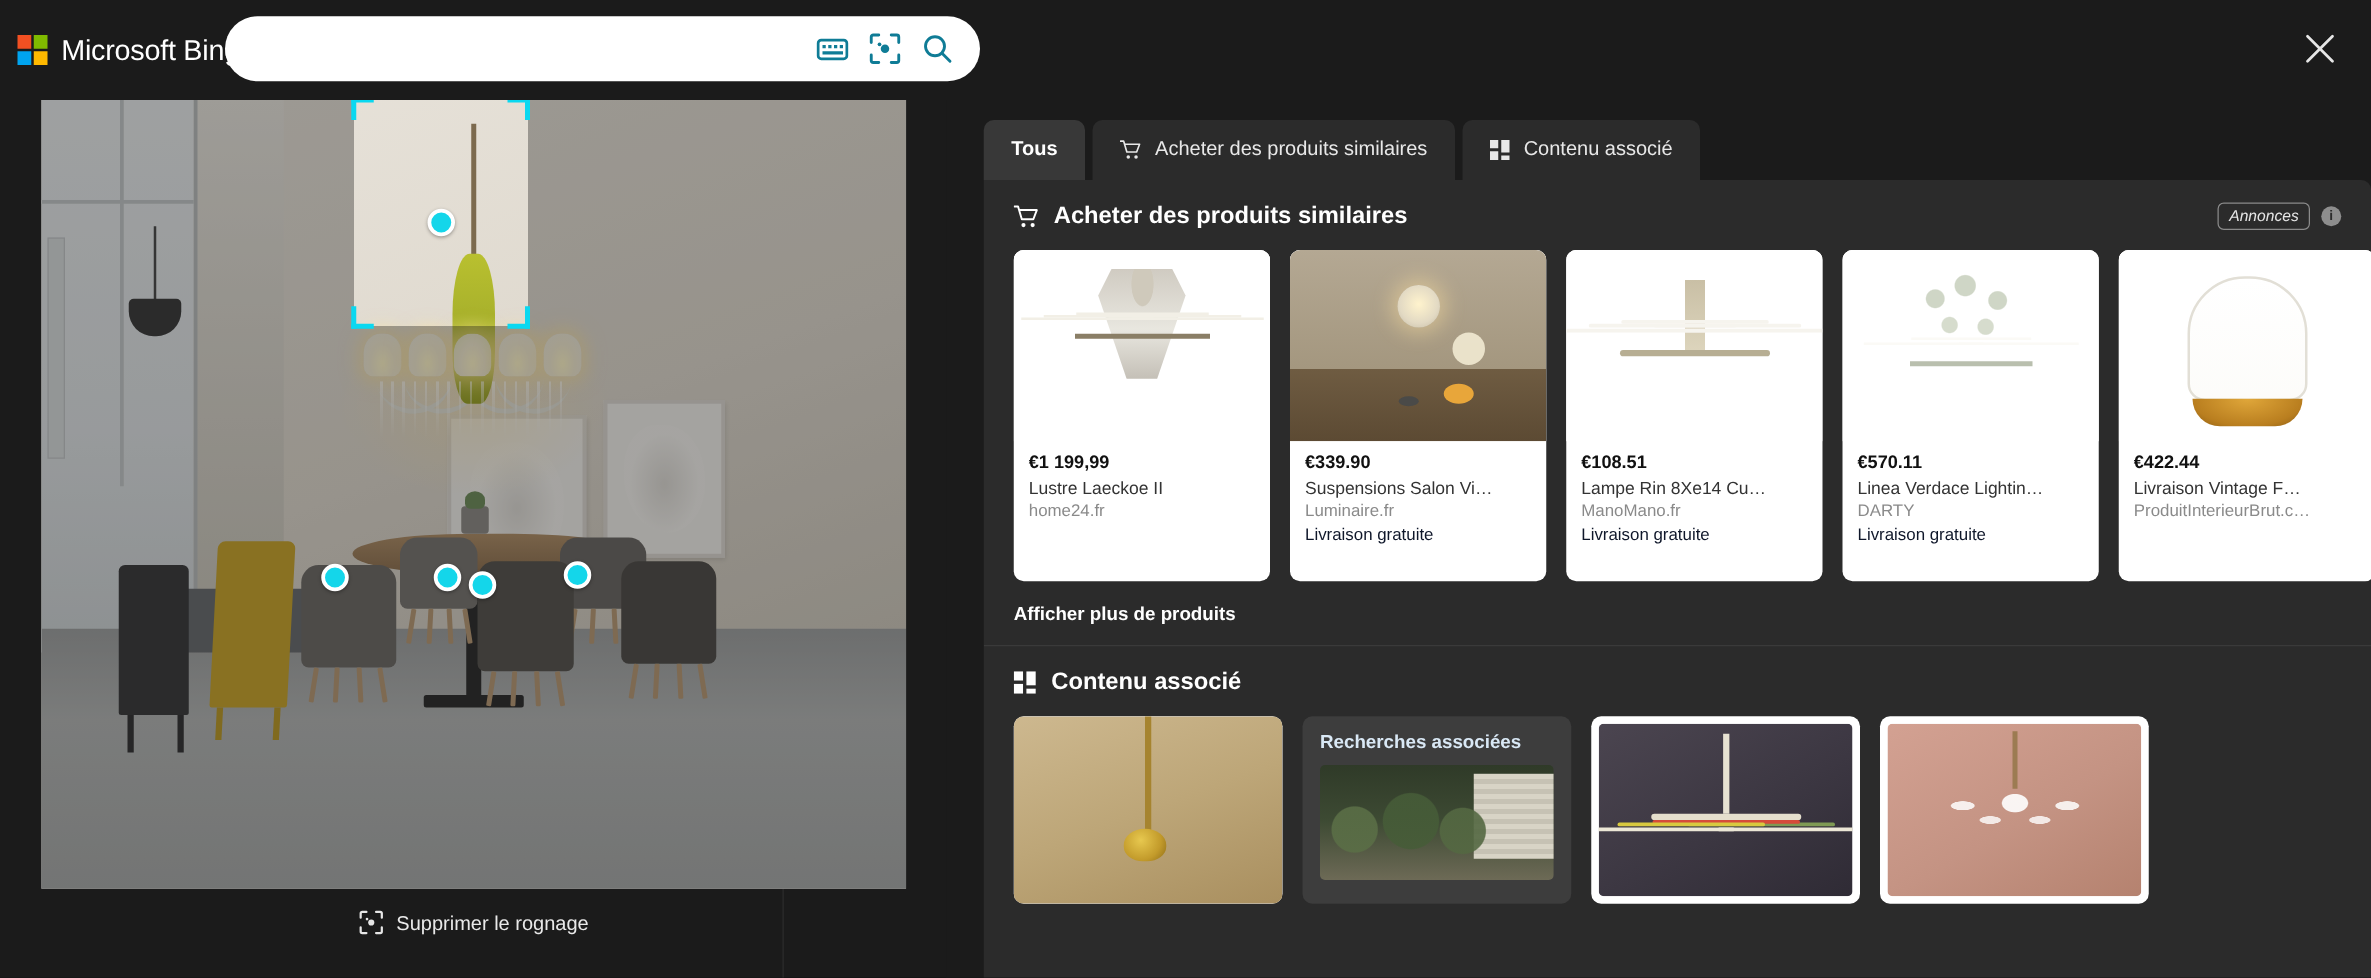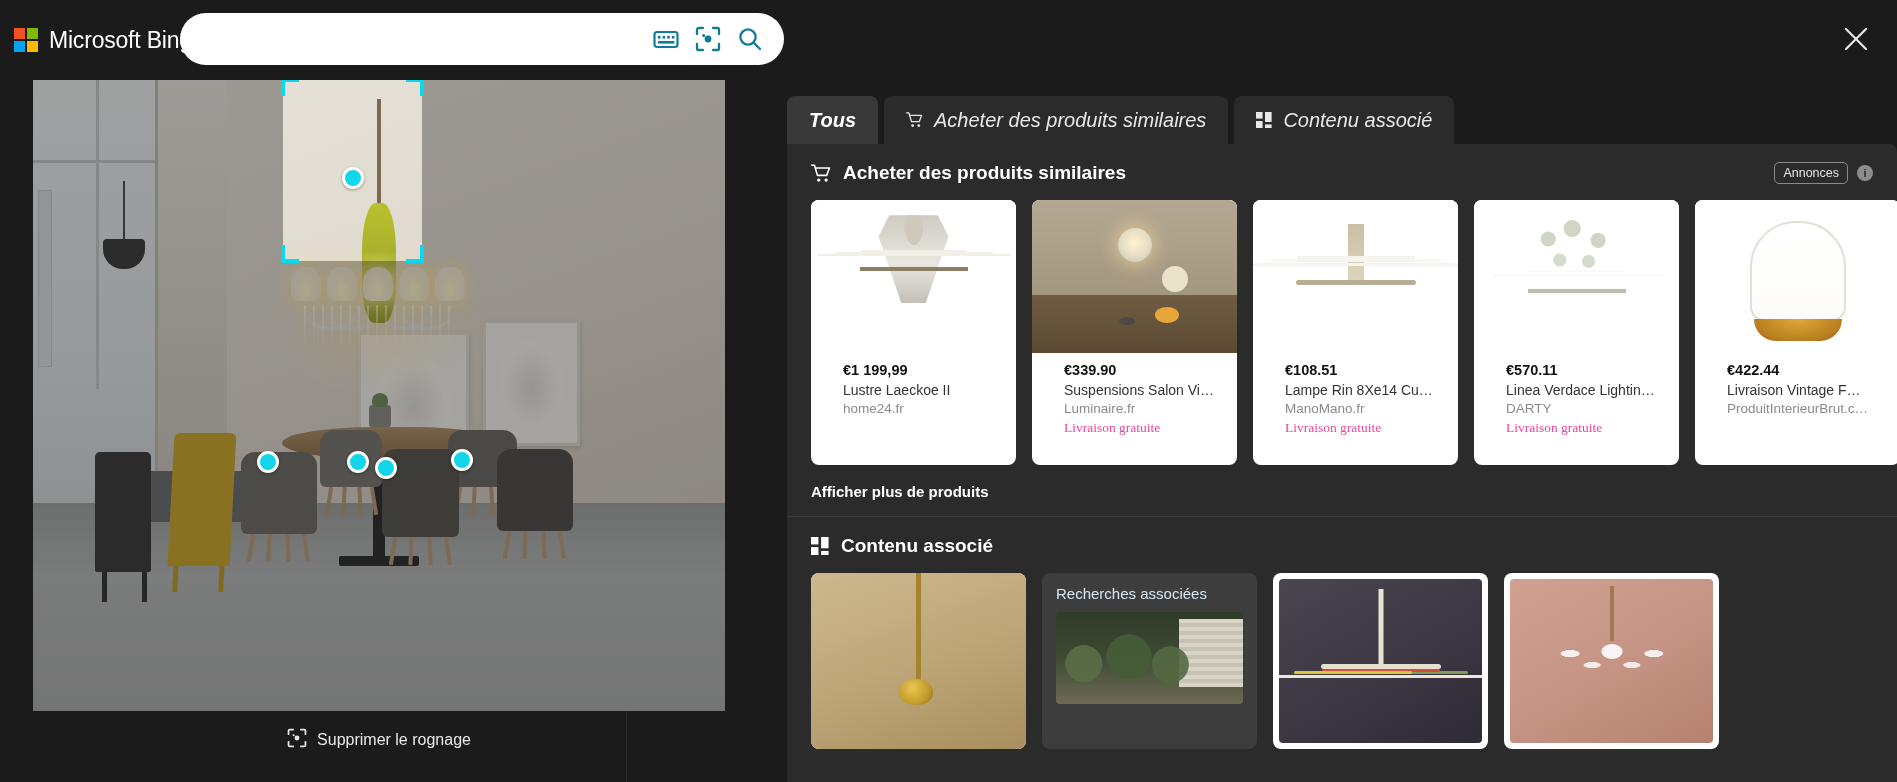--- a/index.html
+++ b/index.html
@@ -337,23 +337,23 @@
   }
   .tabs {
     position:absolute; left:30px; top:16px;
     display:flex; align-items:flex-end; gap:6px;
     height:48px;
   }
   .tab {
     height:48px; padding:0 22px;
     display:flex; align-items:center; gap:11px;
     background:#2b2b2b; color:#e8e8e8;
-    font-size:20px;
+    font-size:16px;
     border-radius:8px 8px 0 0;
-    white-space:nowrap; cursor:pointer;font-style:italic;
+    white-space:nowrap; cursor:pointer;
   }
   .tab.active { background:#383838; color:#ffffff; font-weight:bold; }
   .tab .ticon { display:flex; align-items:center; }
 
   .content-card {
     position:absolute;
     left:30px; top:64px;
     width:1110px; height:640px;
     background:#2b2b2b;
     border-radius:0 8px 0 0;
@@ -370,20 +370,21 @@
   }
   .ads-wrap {
     position:absolute; right:24px; top:18px;
     display:flex; align-items:center; gap:9px;
   }
   .ads-badge {
     border:1px solid #8a8a8a; color:#e6e6e6;
     border-radius:5px; font-size:12.5px;
     padding:3px 8px;
     cursor:pointer;
+    font-style:italic;
   }
   .info-dot {
     width:16px; height:16px; border-radius:50%;
     background:#8d8d8d; color:#2b2b2b;
     font-size:11px; font-weight:bold;
     display:flex; align-items:center; justify-content:center;
     cursor:pointer;
   }
 
   .product-row {
@@ -397,53 +398,53 @@
     overflow:hidden;
     display:flex; flex-direction:column;
     cursor:pointer;
     flex:none;
   }
   .pc-img {
     width:100%; height:153px;
     background:#ffffff;
     position:relative; overflow:hidden;
   }
-  .pc-text { padding:9px 12px 0 12px;margin-left:20px; }
+  .pc-text { padding:9px 12px 0 12px; }
   .pc-price {
     color:#111111; font-size:14.5px; font-weight:bold;
     margin-bottom:3px;
   }
   .pc-title {
     color:#333333; font-size:14px;
     white-space:nowrap; overflow:hidden; text-overflow:ellipsis;
     line-height:1.35;
   }
   .pc-seller {
     color:#8a8a8a; font-size:13.5px; line-height:1.4;
     white-space:nowrap; overflow:hidden; text-overflow:ellipsis;
   }
   .pc-ship {
-    color:#ec4899; font-size:13.5px; line-height:1.4;font-family:Liberation Serif, serif;
+    color:#0f172a; font-size:13.5px; line-height:1.4;
   }
 
   .more-link {
     color:#ffffff; font-size:15px; font-weight:bold;
     padding:18px 0 16px 24px;
     cursor:pointer; display:inline-block;
   }
   .divider { height:1px; background:#3a3a3a; margin:0; }
 
   .rel-row {
     display:flex; gap:16px;
     padding:10px 0 0 24px;
   }
   .rel-card {
-    width:215px; height:176px;
+    width:215px; height:150px;
     border-radius:8px; overflow:hidden;
-    background:#ffffff; flex:none; cursor:pointer;
+    background:#ffffff; flex:none; cursor:pointer;font-weight:bold;
   }
   .rel-card.dark { background:#3d3d3d; padding:12px 14px; }
   .rel-title { color:#d9e8f5; font-size:15px; margin-bottom:10px; }
   .rel-thumb {
     width:100%; height:92px; border-radius:4px; overflow:hidden;
     position:relative;
   }
 
   
   .th-chand-crystal {

